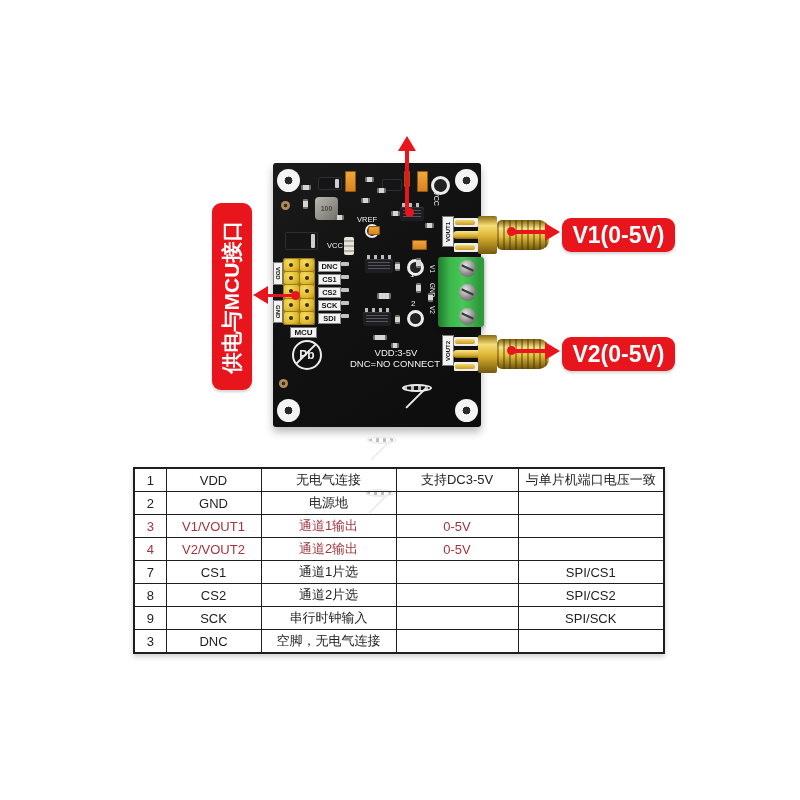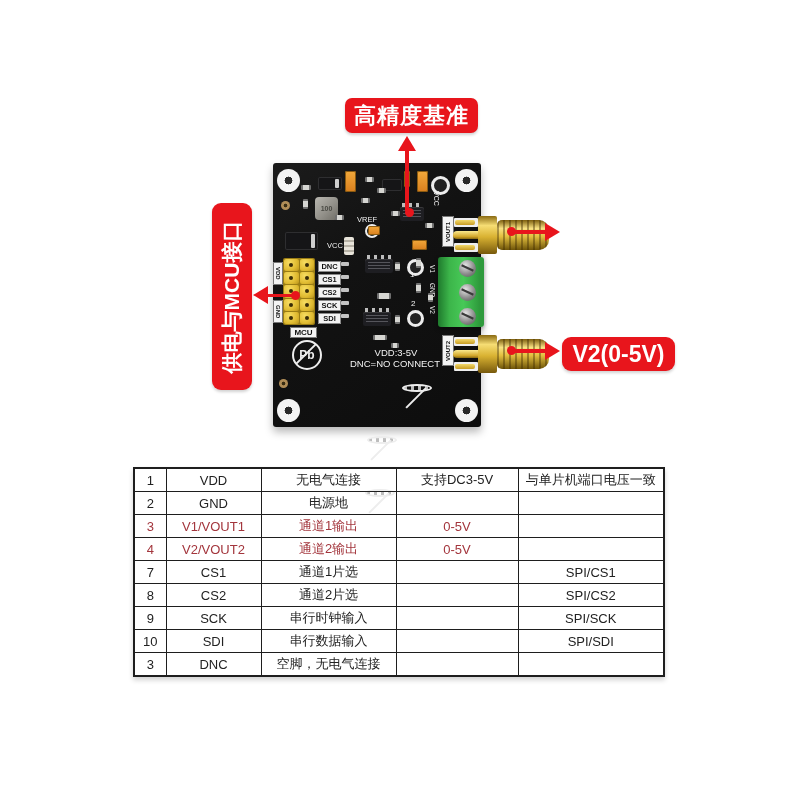--- a/index.html
+++ b/index.html
@@ -230,35 +230,35 @@
       <div class="r" style="left: 100px; top: 172px; width: 14px; height: 5px;"></div>
       <div class="r" style="left: 118px; top: 180px; width: 8px; height: 5px;"></div>
       <div class="rv" style="left: 30px; top: 36px; width: 5px; height: 10px;"></div>
       <div class="rv" style="left: 143px; top: 95px; width: 5px; height: 10px;"></div>
       <div class="rv" style="left: 143px; top: 120px; width: 5px; height: 10px;"></div>
       <div class="rv" style="left: 122px; top: 99px; width: 5px; height: 9px;"></div>
       <div class="rv" style="left: 122px; top: 152px; width: 5px; height: 9px;"></div>
       <div class="rv" style="left: 155px; top: 130px; width: 5px; height: 9px;"></div>
     </div>
 
-  <div class="tag cjk" style="left:345px;top:98px;width:133px;height:35px;border-radius:7px;font-size:22px;">高精度基准</div>
   <div class="tri up" style="left:398px;top:136px;"></div>
   <div class="aline" style="left:405px;top:149px;width:3.5px;height:62px;"></div>
   <div class="adot" style="left:405px;top:208px;"></div>
 
   <div class="tag" style="left:212px;top:203px;width:40px;height:187px;border-radius:9px;">
     <span class="rot-ccw cjk" style="font-size:21px;font-weight:bold;">供电与MCU接口</span>
   </div>
   <div class="tri left" style="left:253px;top:286px;"></div>
   <div class="aline" style="left:266px;top:293.5px;width:31px;height:3.5px;"></div>
   <div class="adot" style="left:291px;top:291px;"></div>
 
   <div class="adot" style="left:507px;top:227px;"></div>
   <div class="aline" style="left:511px;top:230px;width:36px;height:3.5px;"></div>
   <div class="tri right" style="left:545px;top:223px;"></div>
+  <div class="tag" style="left:562px;top:218px;width:113px;height:34px;border-radius:9px;font-size:23px;">V1(0-5V)</div>
 
   <div class="adot" style="left:507px;top:346px;"></div>
   <div class="aline" style="left:511px;top:349px;width:36px;height:3.5px;"></div>
   <div class="tri right" style="left:545px;top:342px;"></div>
   <div class="tag" style="left:562px;top:337px;width:113px;height:34px;border-radius:9px;font-size:23px;">V2(0-5V)</div>
 
   <table class="spec" id="spec-table">
     <colgroup>
       <col style="width:32px">
         <col style="width:95px">
@@ -310,27 +310,20 @@
           <td>SPI/CS2</td>
         </tr>
         <tr>
           <td>9</td>
           <td>SCK</td>
           <td>串行时钟输入</td>
           <td></td>
           <td>SPI/SCK</td>
         </tr>
         <tr>
-          <td>10</td>
-          <td>SDI</td>
-          <td>串行数据输入</td>
-          <td></td>
-          <td>SPI/SDI</td>
-        </tr>
-        <tr>
           <td>3</td>
           <td>DNC</td>
           <td>空脚，无电气连接</td>
           <td></td>
           <td></td>
         </tr>
       </tbody>
   </table>
 </div>
 

